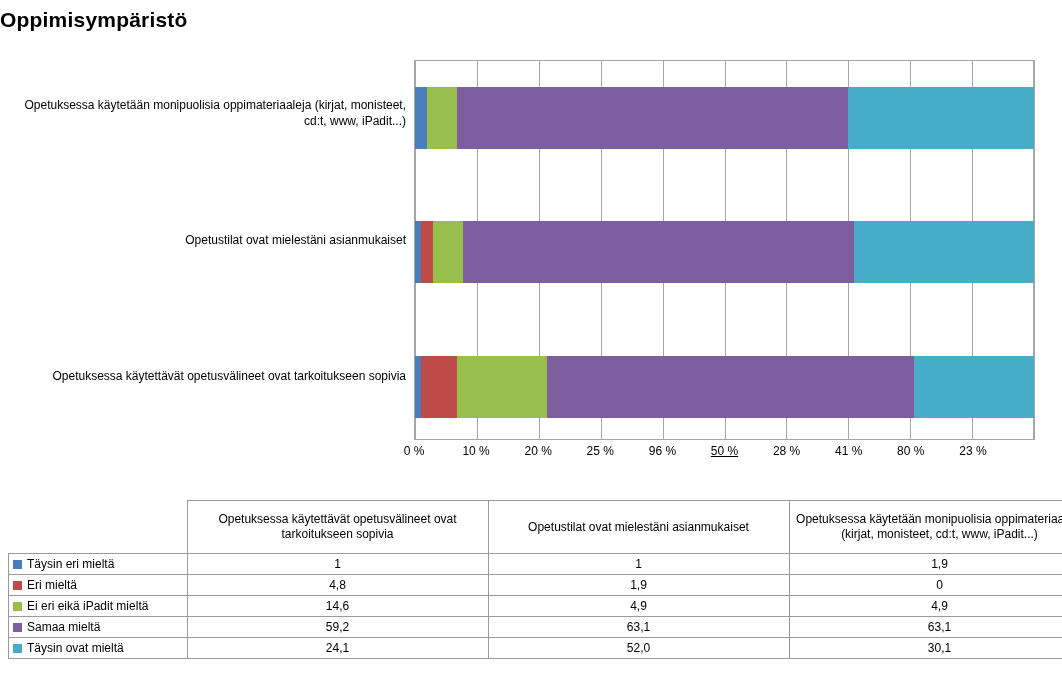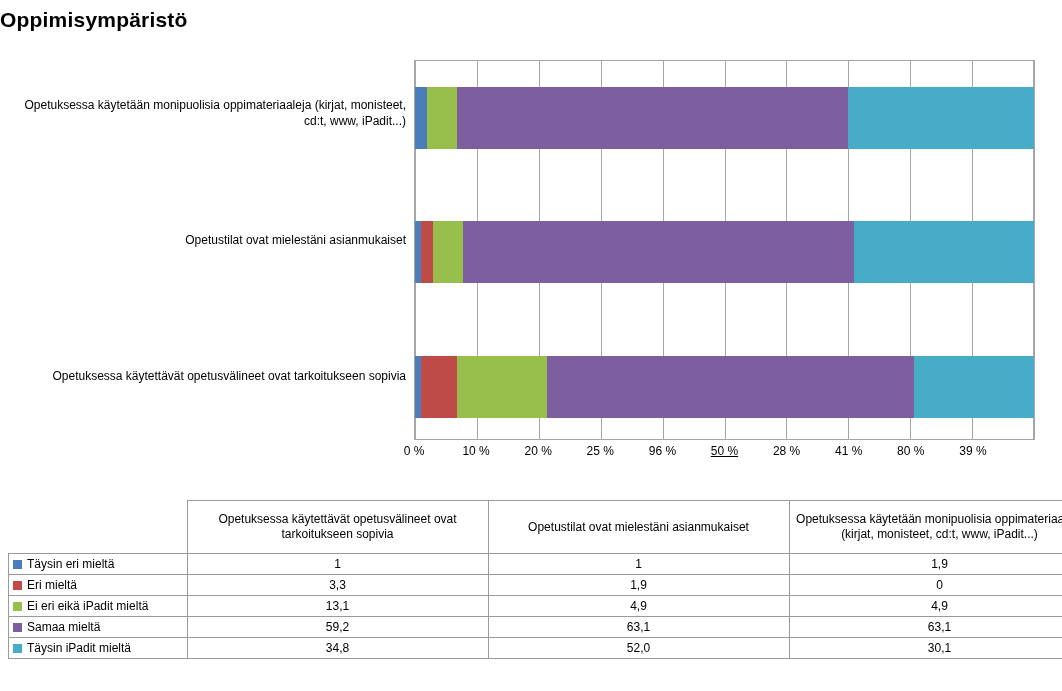--- a/index.html
+++ b/index.html
@@ -199,21 +199,21 @@
   <div id="xaxis">
       <div class="xtick" style="left: 0%;">0 %</div>
       <div class="xtick" style="left: 10%;">10 %</div>
       <div class="xtick" style="left: 20%;">20 %</div>
       <div class="xtick" style="left: 30%;">25 %</div>
       <div class="xtick" style="left: 40%;">96 %</div>
       <div class="xtick" style="left: 50%; text-decoration: underline;">50 %</div>
       <div class="xtick" style="left: 60%;">28 %</div>
       <div class="xtick" style="left: 70%;">41 %</div>
       <div class="xtick" style="left: 80%; text-align: center;">80 %</div>
-      <div class="xtick" style="left: 90%;">39 %</div>
+      <div class="xtick" style="left: 90%;">23 %</div>
       <div class="xtick" style="left: 100%; margin-left: 33px;">100 %</div>
     </div>
 </div>
 
 <table id="data-table">
   <thead>
     <tr>
       <th class="corner col-label"></th>
       <th class="col-head col-data">Opetuksessa käytettävät opetusvälineet ovat tarkoitukseen sopivia</th>
       <th class="col-head col-data">Opetustilat ovat mielestäni asianmukaiset</th>
@@ -222,36 +222,36 @@
   </thead>
   <tbody id="table-body">
       <tr>
         <td class="legend-cell col-label"><span class="swatch" style="background: rgb(74, 126, 187);"></span><span>Täysin eri mieltä</span></td>
         <td class="val col-data">1</td>
         <td class="val col-data">1</td>
         <td class="val col-data">1,9</td>
       </tr>
       <tr>
         <td class="legend-cell col-label"><span class="swatch" style="background: rgb(190, 75, 72);"></span><span>Eri mieltä</span></td>
-        <td class="val col-data">3,3</td>
+        <td class="val col-data">4,8</td>
         <td class="val col-data">1,9</td>
         <td class="val col-data">0</td>
       </tr>
       <tr>
         <td class="legend-cell col-label"><span class="swatch" style="background: rgb(152, 191, 76);"></span><span>Ei eri eikä iPadit mieltä</span></td>
-        <td class="val col-data">13,1</td>
+        <td class="val col-data">14,6</td>
         <td class="val col-data">4,9</td>
         <td class="val col-data">4,9</td>
       </tr>
       <tr>
         <td class="legend-cell col-label"><span class="swatch" style="background: rgb(125, 95, 160);"></span><span>Samaa mieltä</span></td>
         <td class="val col-data">59,2</td>
         <td class="val col-data">63,1</td>
         <td class="val col-data">63,1</td>
       </tr>
       <tr>
-        <td class="legend-cell col-label"><span class="swatch" style="background: rgb(70, 172, 200);"></span><span>Täysin iPadit mieltä</span></td>
-        <td class="val col-data">34,8</td>
+        <td class="legend-cell col-label"><span class="swatch" style="background: rgb(70, 172, 200);"></span><span>Täysin ovat mieltä</span></td>
+        <td class="val col-data">24,1</td>
         <td class="val col-data">52,0</td>
         <td class="val col-data">30,1</td>
       </tr>
     </tbody>
 </table>
 
 </body></html>

